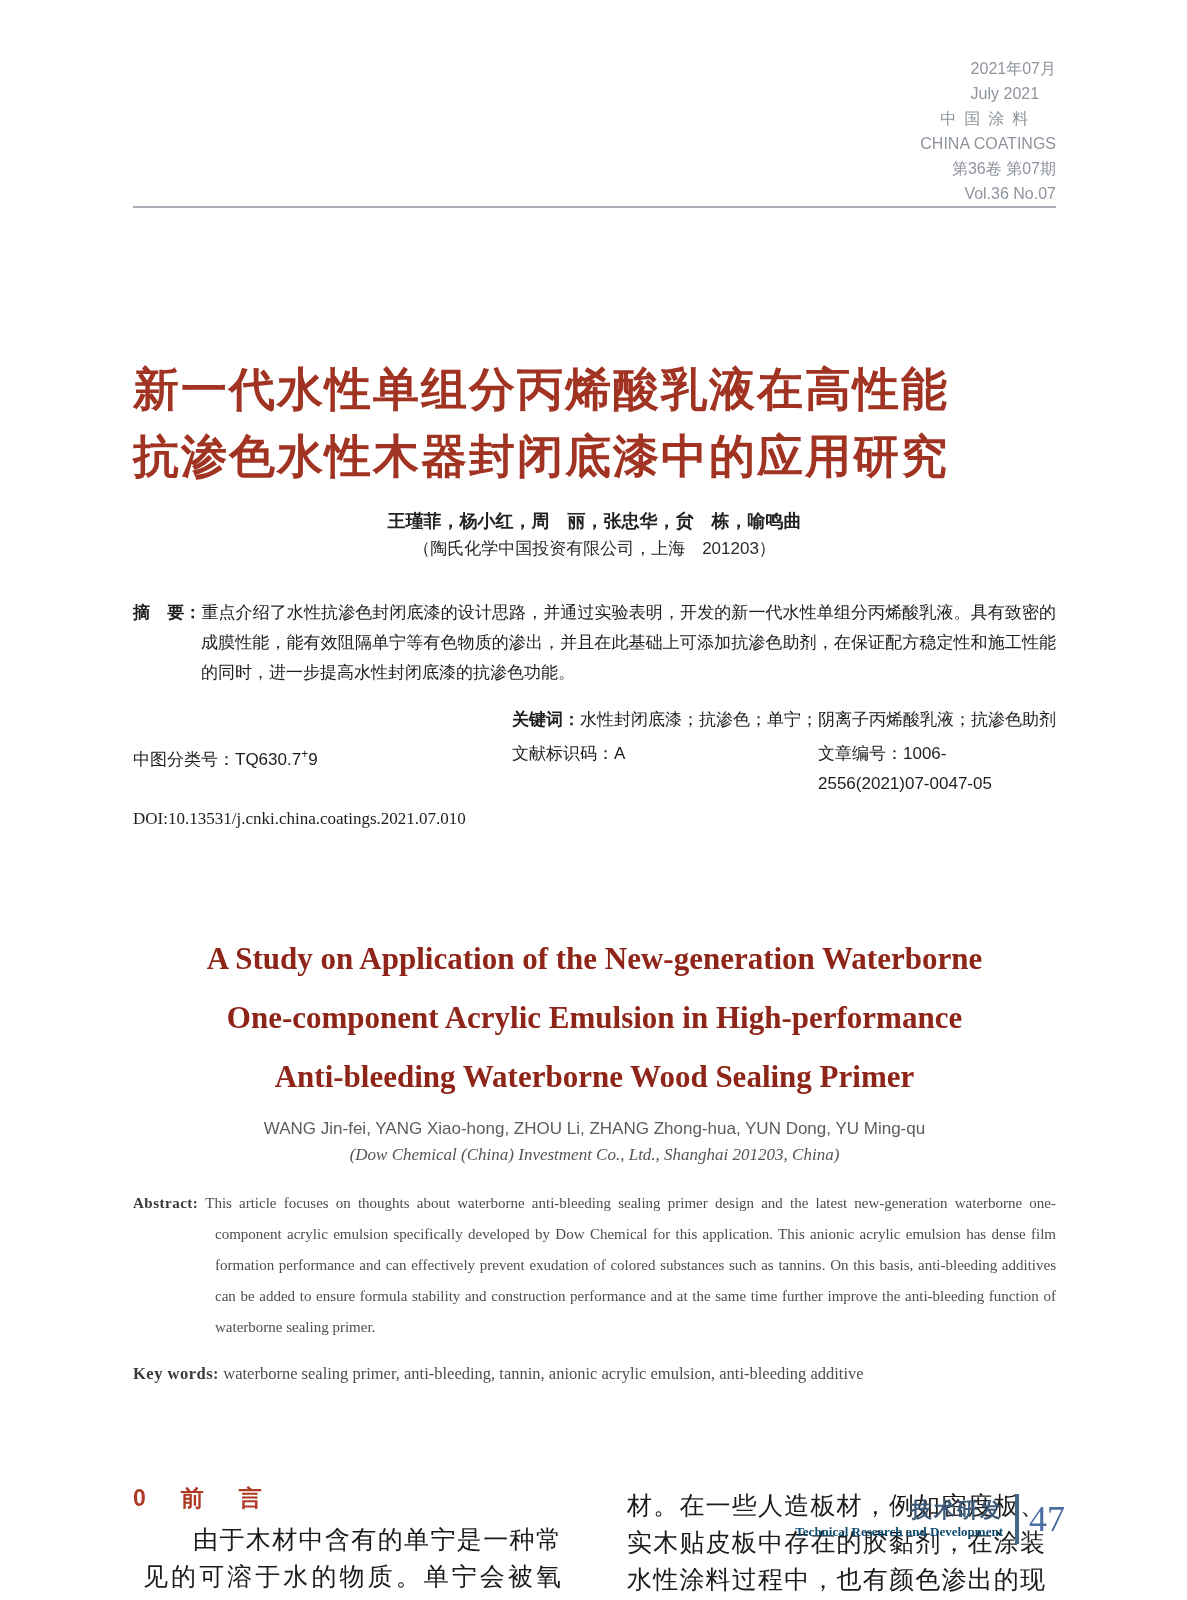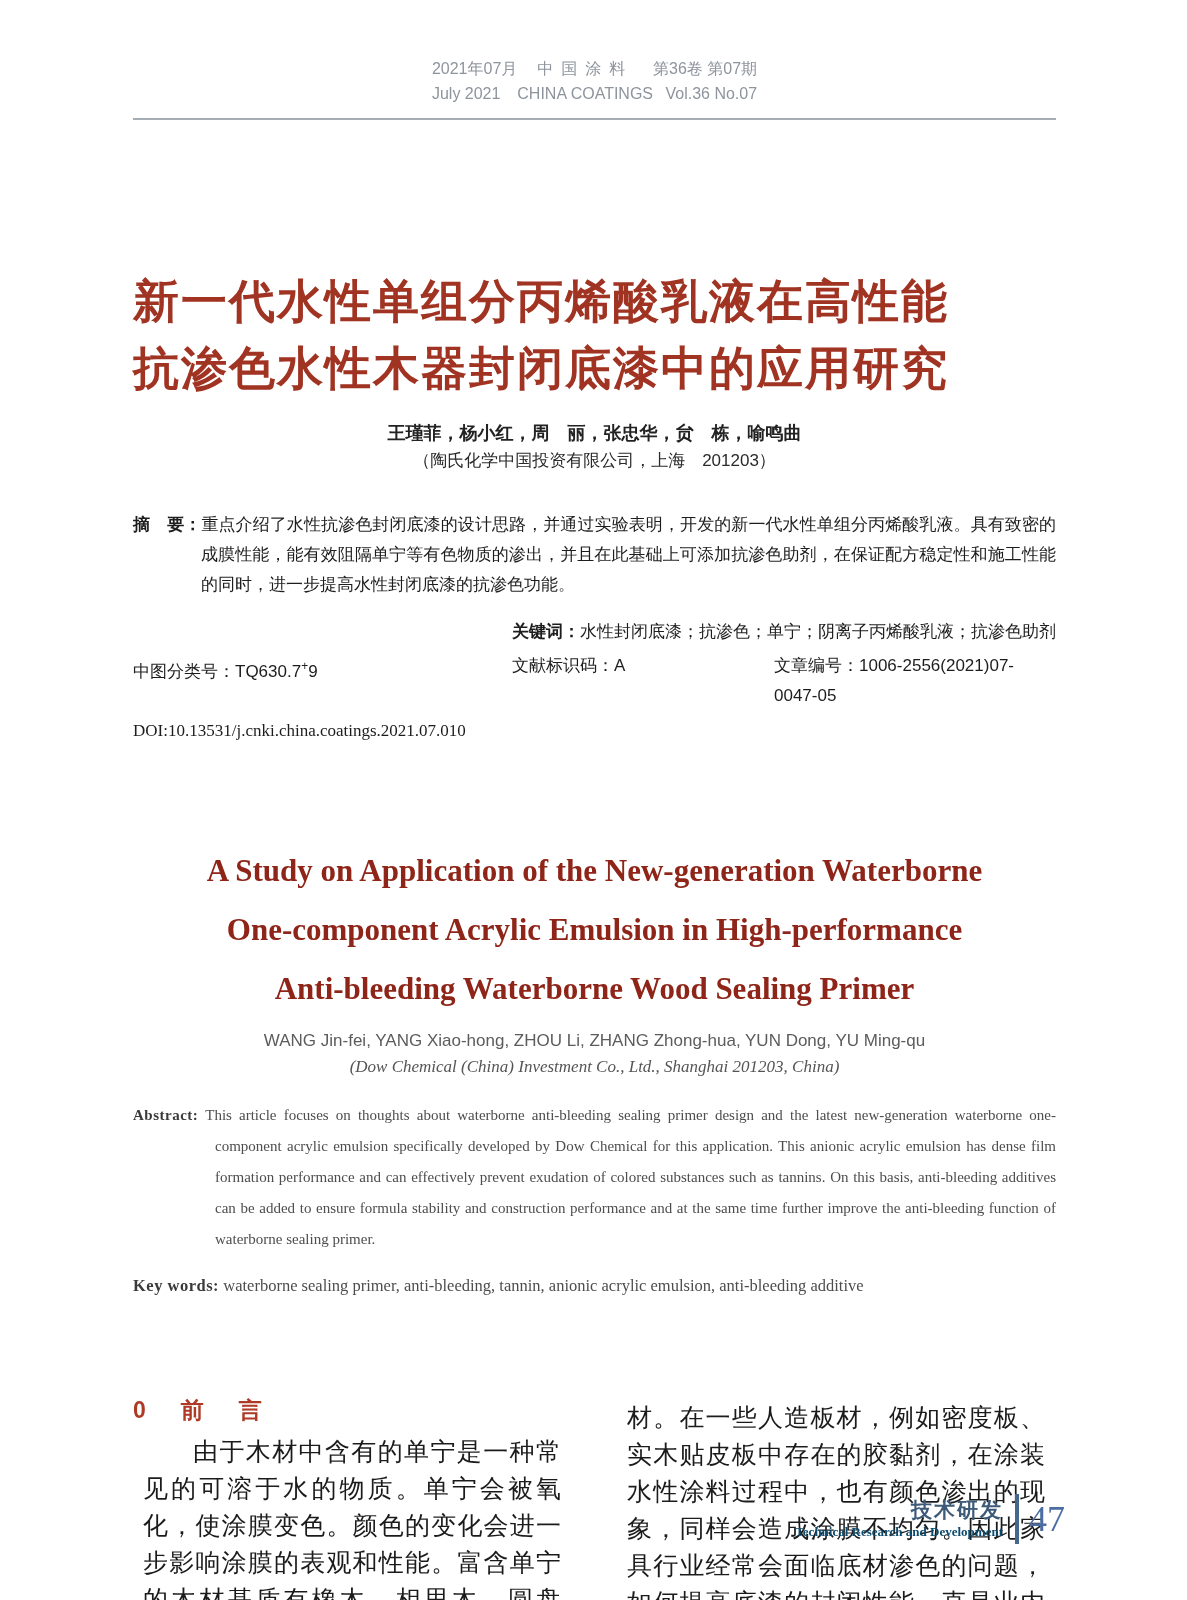--- a/index.html
+++ b/index.html
@@ -10,29 +10,30 @@
     background: #ffffff;
     overflow: hidden;
     font-family: "Liberation Serif", serif;
     color: #1f1f1f;
   }
   .content { padding: 0 131px 0 133px; }
 
   
   .journal-header {
     display: flex;
-    justify-content: center;
+    justify-content: flex-end;
     align-items: flex-end;
     padding-top: 56px;
     color: #8e949d;
     font-family: "Liberation Sans", sans-serif;
     font-size: 16px;
     line-height: 25px;
     border-bottom: 2px solid #a7adb5;
-    padding-bottom: 12px;
+    padding-bottom: 0;
+    flex-direction: column;
   }
   .journal-header .cell-center { text-align: center; }
   .journal-header .cell-center .cn { letter-spacing: 8px; }
   .journal-header .cell-right { text-align: right; }
 
   
   .title-cn {
     margin-top: 148px;
     text-align: left;
     color: #a03322;
@@ -80,21 +81,21 @@
   .meta-row {
     margin-top: 4px;
     display: flex;
     font-size: 17px;
     line-height: 30px;
     color: #1d1d1d;
     font-family: "Liberation Sans", sans-serif;
   }
   .meta-row .m1 { width: 379px; }
   .meta-row .m2 { width: 262px; }
-  .meta-row .m3 { flex: 1; }
+  .meta-row .m3 { flex: 1; margin-left: 44px; }
   .meta-row sup { font-size: 12px; }
   .doi-line {
     margin-top: 6px;
     font-size: 17px;
     line-height: 28px;
     color: #1d1d1d;
   }
 
   
   .title-en {

